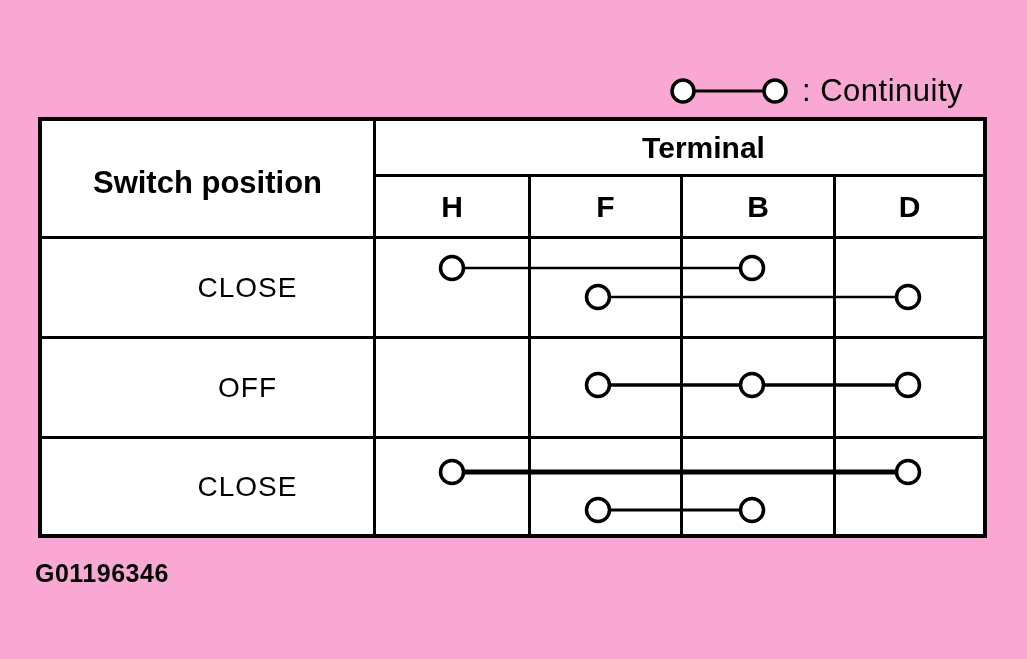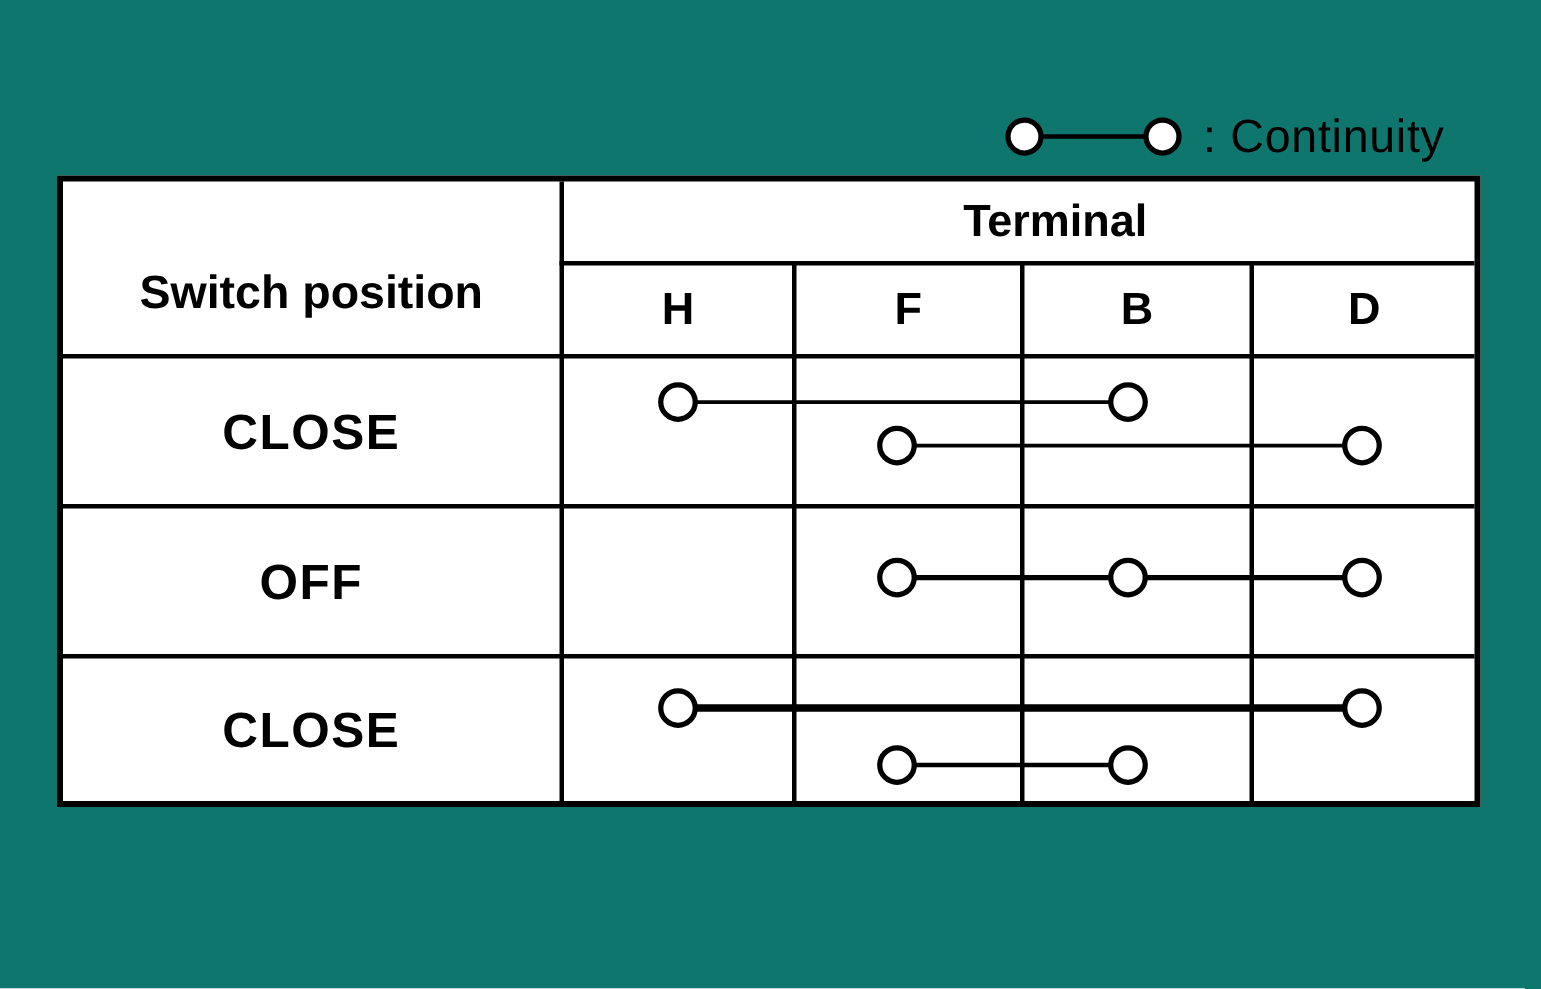--- a/index.html
+++ b/index.html
@@ -4,21 +4,21 @@
 <style>
   html, body {
     margin: 0;
     padding: 0;
     background: #ffffff;
   }
   .canvas {
     position: relative;
     width: 1027px;
     height: 659px;
-    background: #0f766e;
+    background: #f9a8d4;
     font-family: "Liberation Sans", sans-serif;
     color: #000000;
     overflow: hidden;
   }
   .legend {
     position: absolute;
     left: 660px;
     top: 72px;
     height: 38px;
     display: flex;
@@ -47,21 +47,21 @@
   }
   .cell {
     position: absolute;
     display: flex;
     align-items: center;
     justify-content: center;
     white-space: nowrap;
   }
   .hdr { font-weight: bold; font-size: 30px; }
   .corner { font-size: 31px; }
-  .rowlabel { font-weight: 700; font-size: 33px; letter-spacing: 1px; }
+  .rowlabel { font-weight: 400; font-size: 28px; letter-spacing: 1px; margin-left: 40px; }
   #continuity-svg {
     position: absolute;
     left: 0; top: 0;
     width: 941px;
     height: 413px;
     pointer-events: none;
   }
   .caption {
     position: absolute;
     left: 35px;
@@ -90,21 +90,21 @@
     <div class="gridline" style="left:331px; top:0; width:3px; height:413px;"></div>
     <div class="gridline" style="left:486px; top:53px; width:3px; height:360px;"></div>
     <div class="gridline" style="left:638px; top:53px; width:3px; height:360px;"></div>
     <div class="gridline" style="left:791px; top:53px; width:3px; height:360px;"></div>
 
     <div class="gridline" style="left:331px; top:53px; width:610px; height:3px;"></div>
     <div class="gridline" style="left:0; top:115px; width:941px; height:3px;"></div>
     <div class="gridline" style="left:0; top:215px; width:941px; height:3px;"></div>
     <div class="gridline" style="left:0; top:315px; width:941px; height:3px;"></div>
 
-    <div class="cell hdr corner" style="left:0; top:16px; width:331px; height:115px;border-radius:10px;">Switch position</div>
+    <div class="cell hdr corner" style="left:0; top:4px; width:331px; height:115px;border-radius:10px;">Switch position</div>
     <div class="cell hdr" style="left:334px; top:0; width:607px; height:53px;margin-left:24px;">Terminal</div>
     <div class="cell hdr" style="left:334px; top:56px; width:152px; height:59px;">H</div>
     <div class="cell hdr" style="left:489px; top:56px; width:149px; height:59px;">F</div>
     <div class="cell hdr" style="left:641px; top:56px; width:150px; height:59px;">B</div>
     <div class="cell hdr" style="left:794px; top:56px; width:147px; height:59px;">D</div>
 
     <div class="cell rowlabel" style="left:0; top:118px; width:331px; height:97px;">CLOSE</div>
     <div class="cell rowlabel" style="left:0; top:218px; width:331px; height:97px;">OFF</div>
     <div class="cell rowlabel" style="left:0; top:318px; width:331px; height:95px;">CLOSE</div>
 
@@ -121,14 +121,15 @@
         <circle cx="866" cy="264" r="11.5" fill="#ffffff" stroke="#000000" stroke-width="3.5"></circle>
         <line x1="410" x2="866" y1="351" y2="351" stroke="#000000" stroke-width="5"></line>
         <circle cx="410" cy="351" r="11.5" fill="#ffffff" stroke="#000000" stroke-width="3.5"></circle>
         <circle cx="866" cy="351" r="11.5" fill="#ffffff" stroke="#000000" stroke-width="3.5"></circle>
         <line x1="556" x2="710" y1="389" y2="389" stroke="#000000" stroke-width="3"></line>
         <circle cx="556" cy="389" r="11.5" fill="#ffffff" stroke="#000000" stroke-width="3.5"></circle>
         <circle cx="710" cy="389" r="11.5" fill="#ffffff" stroke="#000000" stroke-width="3.5"></circle>
       </svg>
   </div>
 
+  <div class="caption">G01196346</div>
 
 </div>
 
 </body></html>

